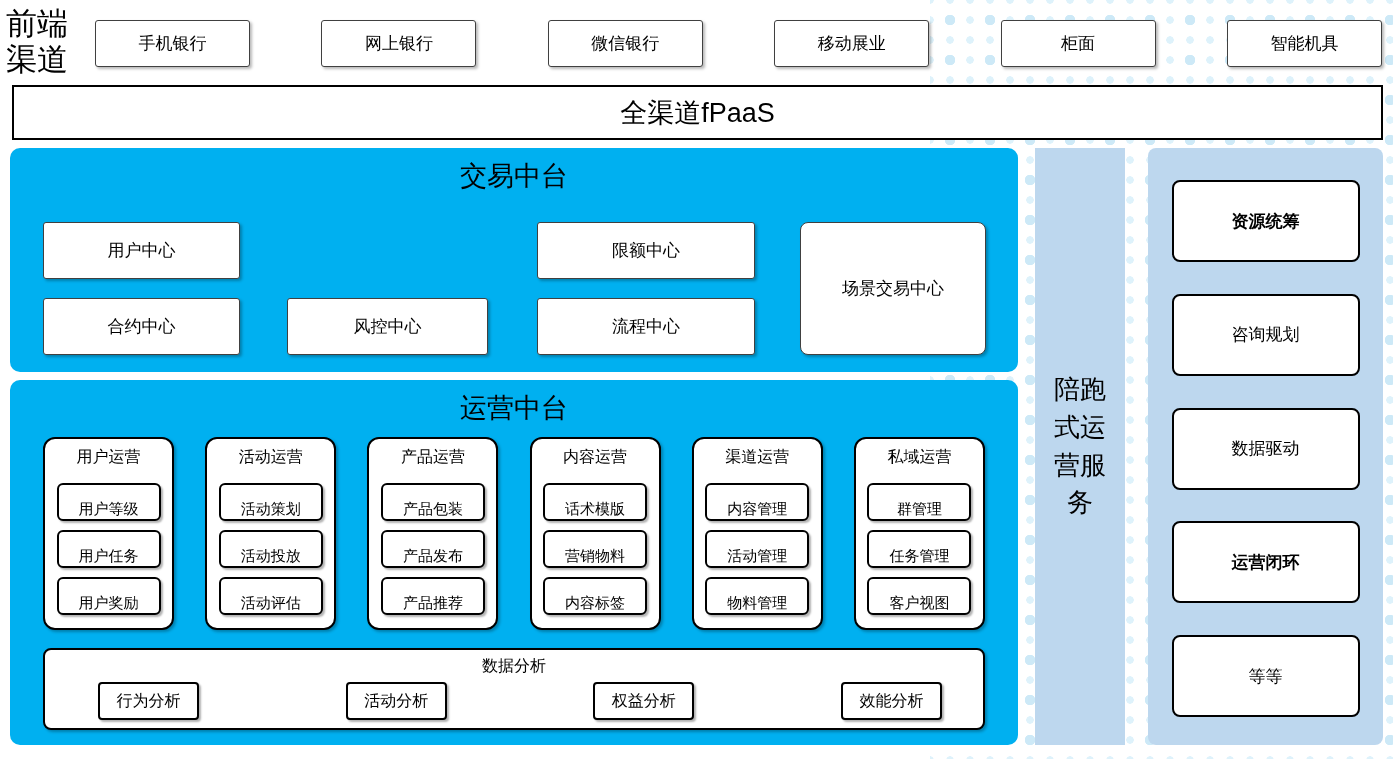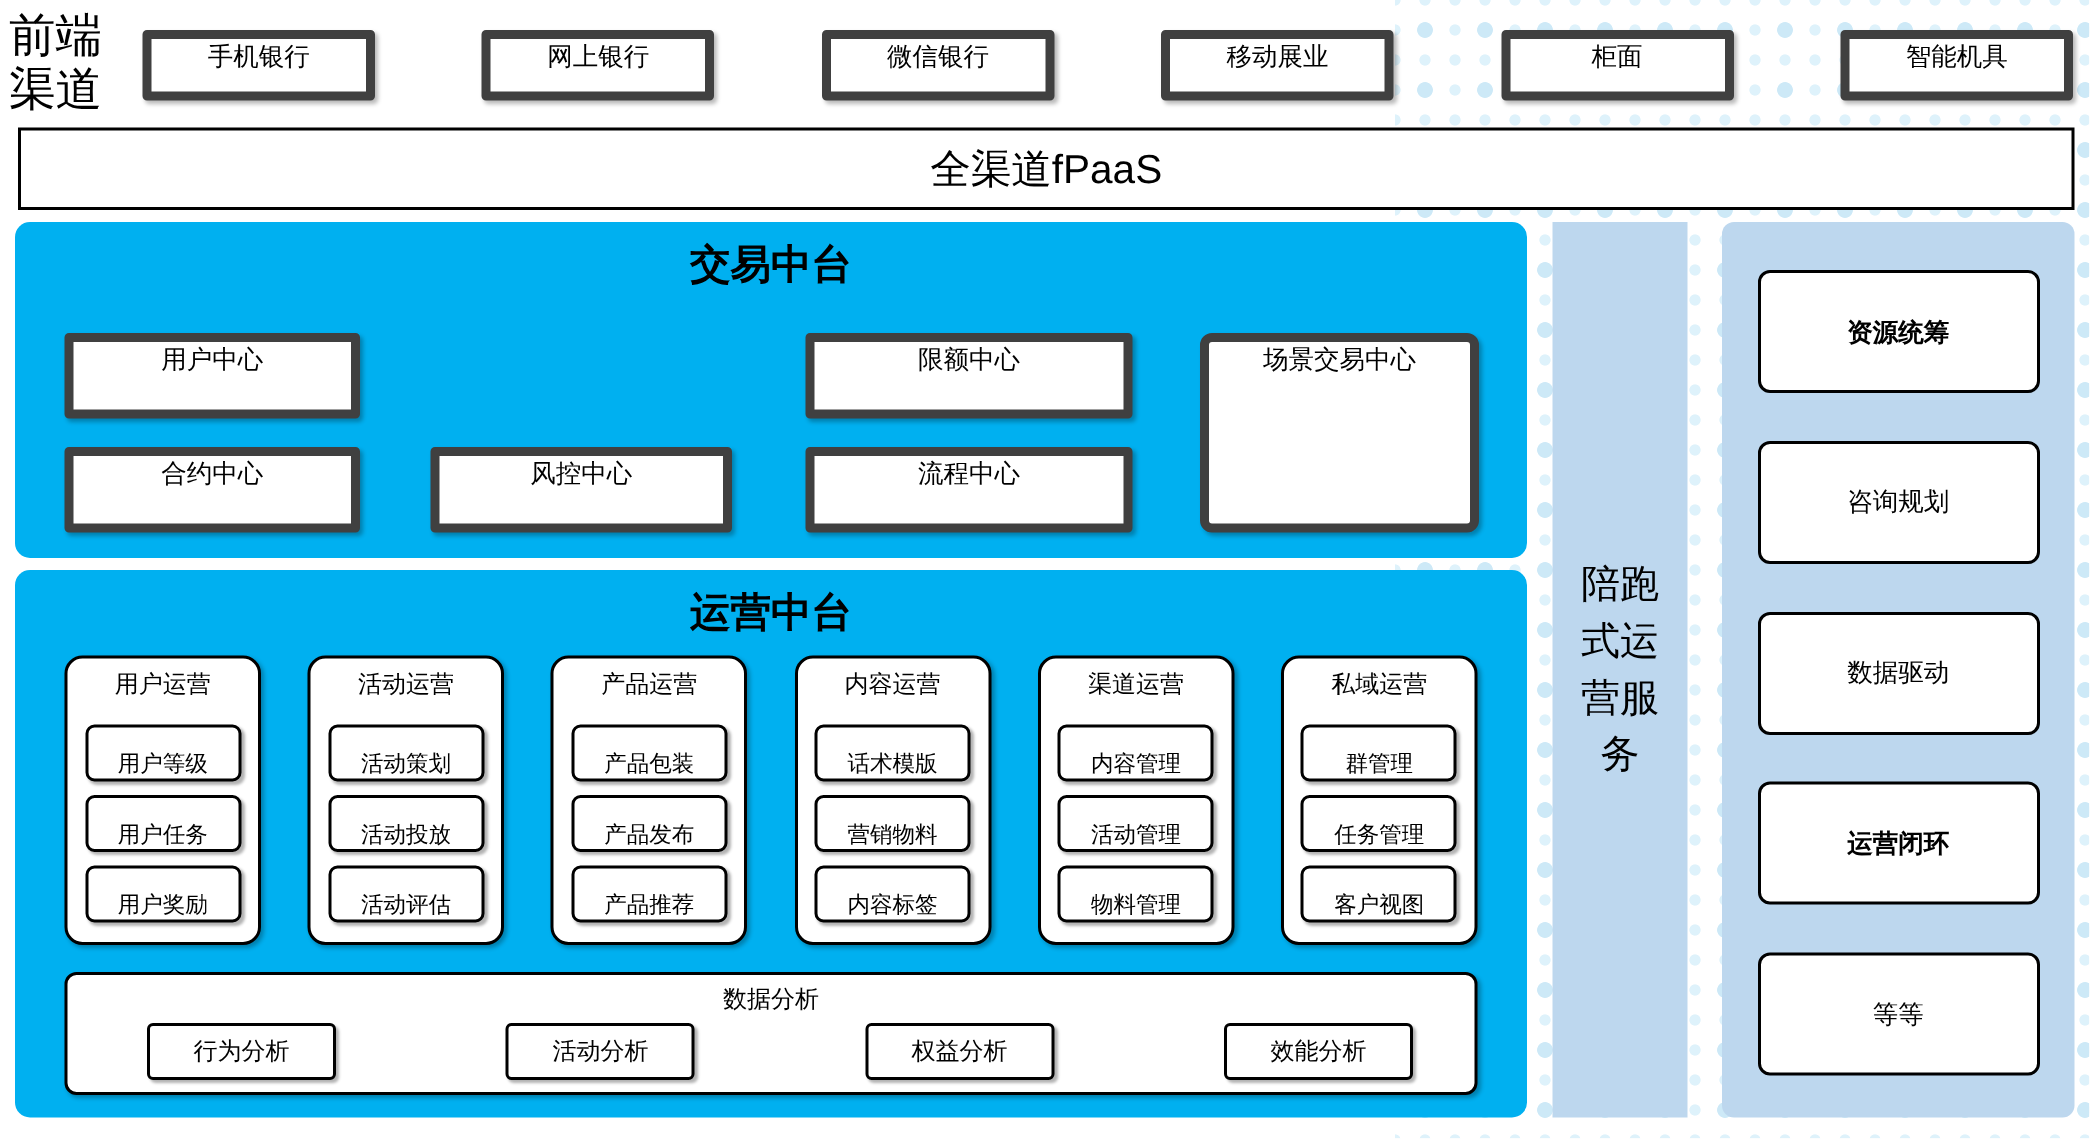--- a/index.html
+++ b/index.html
@@ -12,22 +12,22 @@
     position:absolute;top:0;bottom:0;left:930px;right:0;z-index:0;
     background-image:
       radial-gradient(circle, #cde9f7 0 5px, transparent 5.5px),
       radial-gradient(circle, #def2fb 0 3.5px, transparent 4px);
     background-size:40px 40px,20px 20px;
     background-position:0 0,10px 10px;
   }
   .layer{position:absolute;z-index:1;}
   
   .wbox{
-    background:#fff;border:6px solid #404040;border-radius:3px;
-    display:flex;align-items:flex-start;justify-content:center;
+    background:#fff;border:1px solid #404040;border-radius:3px;
+    display:flex;align-items:center;justify-content:center;
     box-shadow:2px 2px 3px rgba(0,0,0,.28);
     box-sizing:border-box;font-size:17px;
   }
   .front-label{
     left:6px;top:6px;width:84px;
     font-family:"Liberation Serif",serif;font-weight:normal;
     font-size:31px;line-height:1.15;text-align:left;
   }
   .channel-row{
     left:95px;top:20px;width:1287px;height:47px;
@@ -38,21 +38,21 @@
     left:12px;top:85px;width:1371px;height:55px;
     background:#fff;border:2px solid #000;box-sizing:border-box;
     display:flex;align-items:center;justify-content:center;
     font-size:27px;
   }
   .bluepanel{background:#00b0f0;border-radius:10px;box-sizing:border-box;}
   .trade{left:10px;top:148px;width:1008px;height:224px;}
   .op{left:10px;top:380px;width:1008px;height:365px;}
   .panel-title{
     position:absolute;left:0;right:0;top:10px;text-align:center;
-    font-size:27px;font-weight:bold;
+    font-size:27px;font-weight:normal;
   }
   .trade .cbox{position:absolute;height:57px;}
   .tall-box{position:absolute;border-radius:8px;}
   
   .group-row{
     position:absolute;left:33px;top:57px;width:942px;height:193px;
     display:flex;justify-content:space-between;
   }
   .group{
     width:131px;height:193px;background:#fff;border:2px solid #000;
@@ -73,21 +73,21 @@
     position:absolute;left:33px;top:268px;width:942px;height:82px;
     background:#fff;border:2px solid #000;border-radius:8px;box-sizing:border-box;
     box-shadow:2px 2px 3px rgba(0,0,0,.28);
   }
   .analysis-title{position:absolute;left:0;right:0;top:6px;text-align:center;font-size:16px;}
   .analysis-items{
     position:absolute;left:0;right:0;top:32px;height:38px;
     display:flex;justify-content:space-between;padding:0 41px 0 53px;
   }
   .aitem{
-    width:126px;height:38px;background:#fff;border:2px solid #000;border-radius:4px;
+    width:101px;height:38px;background:#fff;border:2px solid #000;border-radius:4px;
     box-sizing:border-box;display:flex;align-items:center;justify-content:center;
     box-shadow:2px 2px 2px rgba(0,0,0,.3);font-size:16px;
   }
   .strip{
     left:1035px;top:148px;width:90px;height:597px;background:#bdd7ee;
     display:flex;align-items:center;justify-content:center;
   }
   .strip-text{width:58px;font-size:26px;line-height:1.45;text-align:center;}
   .services{
     left:1148px;top:148px;width:235px;height:597px;background:#bdd7ee;border-radius:8px;

